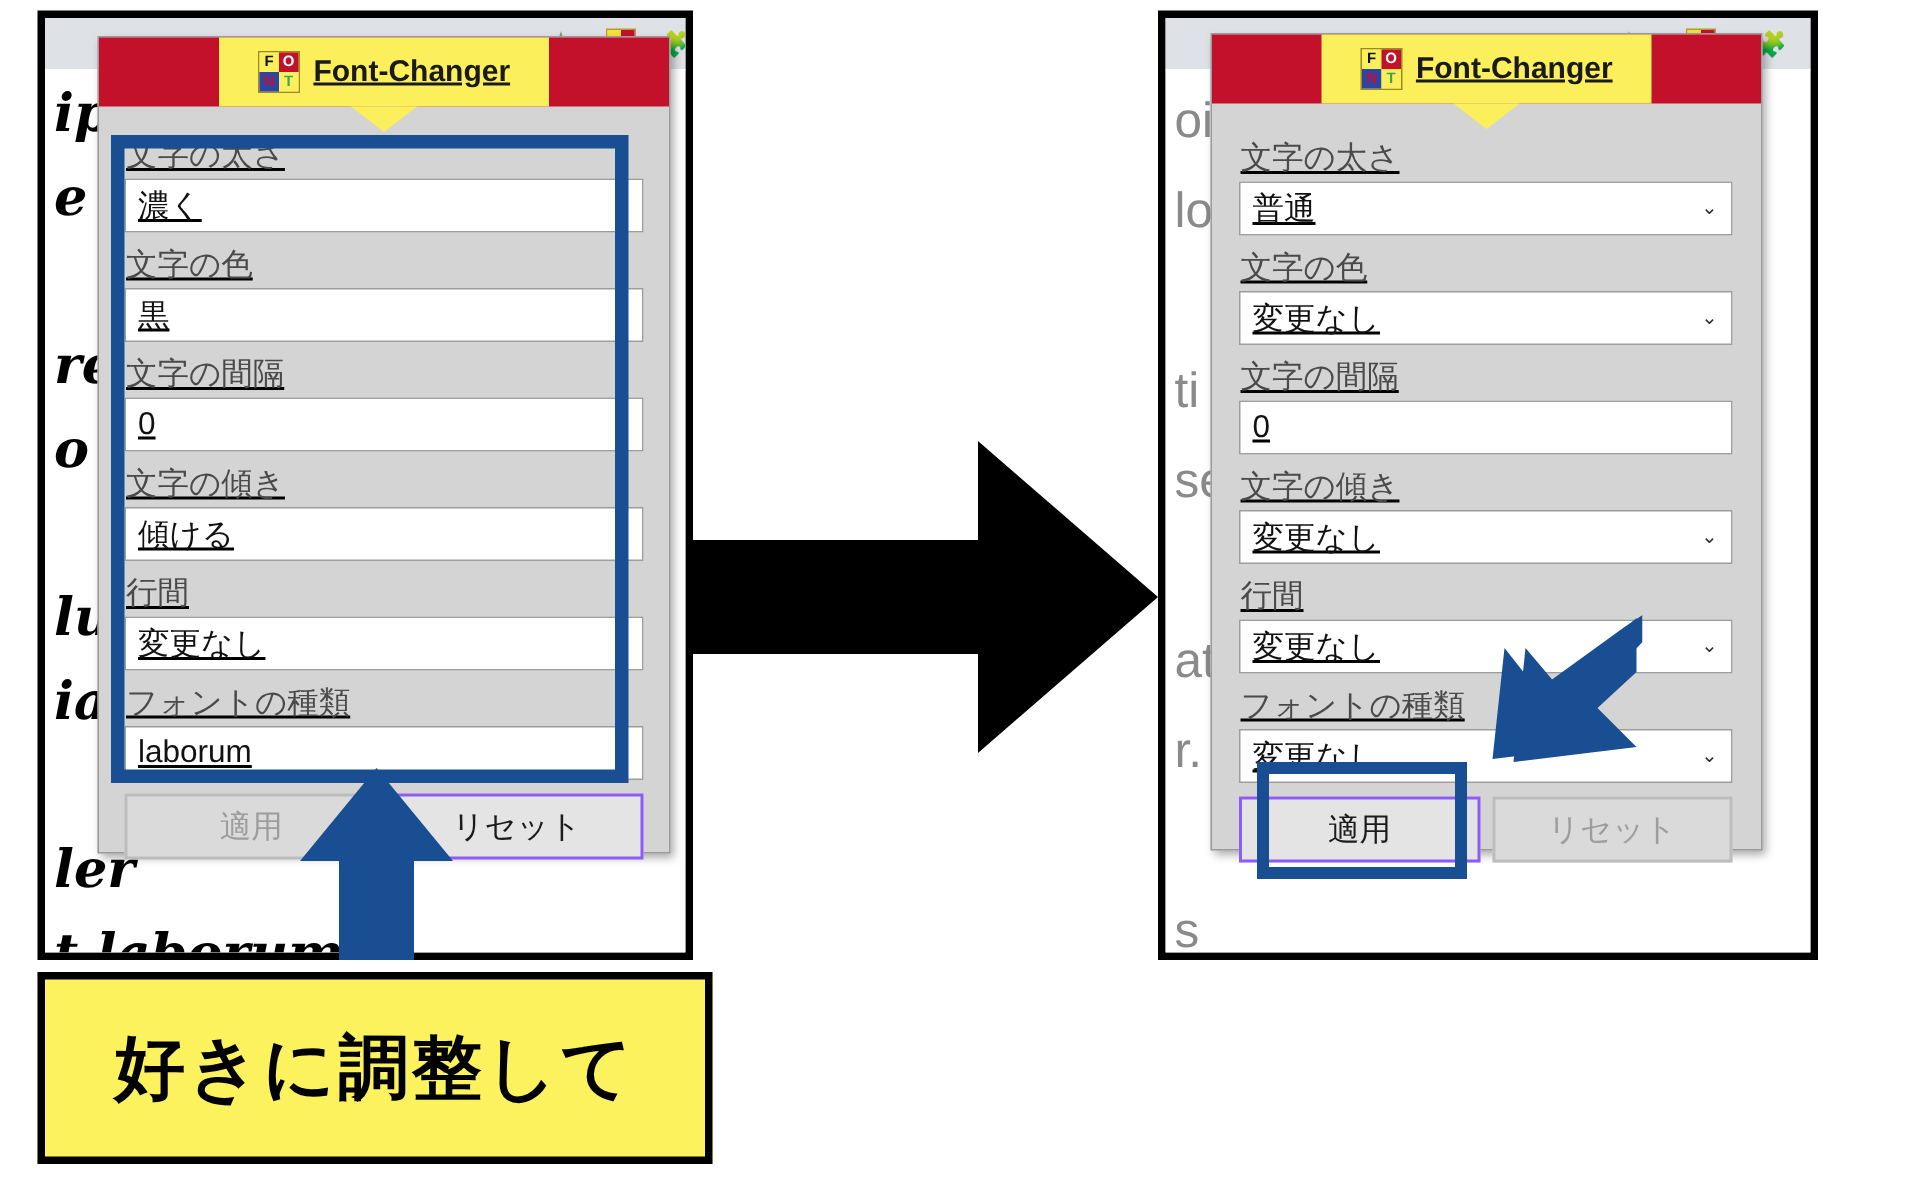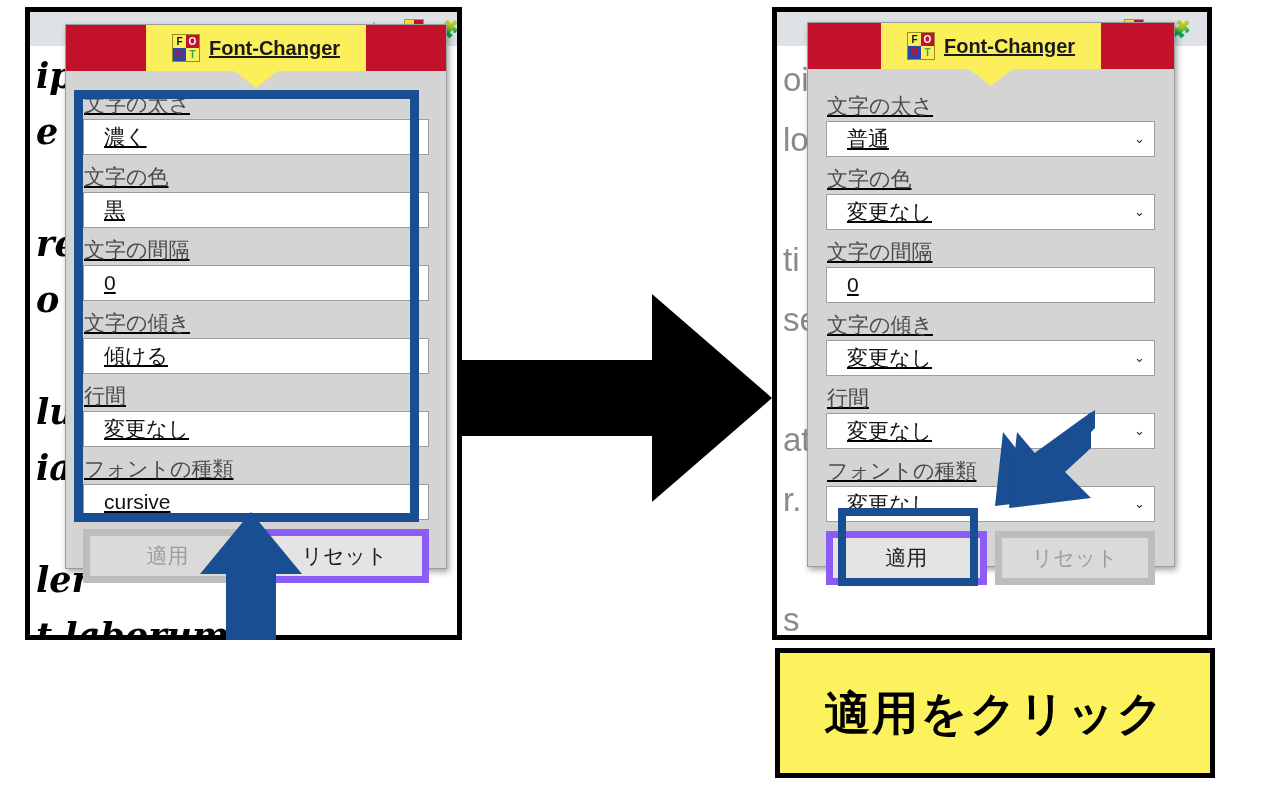--- a/index.html
+++ b/index.html
@@ -130,33 +130,33 @@
   .field{margin-bottom:9px;text-decoration:underline;}
   .field-label{
     display:block;font-size:21px;color:#4a4a4a;
     margin:0 0 3px 1px;line-height:25px;
     font-family:"Liberation Sans",sans-serif;
   }
   .ctl{
     box-sizing:border-box;width:100%;height:36px;
     background:#ffffff;border:1px solid #9d9d9d;
     display:flex;align-items:center;
-    padding:0 20px;position:relative;
+    padding:0 8px;position:relative;
     font-size:21px;color:#111111;
     font-family:"Liberation Sans",sans-serif;
   }
   .ctl .chev{
     position:absolute;right:9px;top:50%;
     transform:translateY(-55%);
     font-size:13px;color:#2e2e2e;
   }
   .btn-row{display:flex;gap:8px;margin-top:7px;}
   .btn{
     flex:1;height:40px;
-    background:#e4e4e4;border:7px solid #8b5cf6;
+    background:#e4e4e4;border:2px solid #8b5cf6;
     display:flex;align-items:center;justify-content:center;
     font-size:21px;color:#1b1b1b;
     font-family:"Liberation Sans",sans-serif;
   }
   .btn.disabled{color:#9d9d9d;background:#dadada;border-color:#bdbdbd;}
 
   
   .hl{position:absolute;border:9px solid #1a4e93;box-sizing:border-box;pointer-events:none;}
   .hl-left{left:74px;top:90px;width:345px;height:432px;}
   .hl-apply{left:838px;top:508px;width:140px;height:78px;border-width:8px;}
@@ -273,21 +273,21 @@
           <label class="field-label">行間</label>
           <div class="ctl">
             <span>変更なし</span>
             <span class="chev">⌄</span>
           </div>
         </div>
 
         <div class="field">
           <label class="field-label">フォントの種類</label>
           <div class="ctl">
-            <span>cursive</span>
+            <span>laborum</span>
             <span class="chev">⌄</span>
           </div>
         </div>
 
         <div class="btn-row">
           <div class="btn disabled">適用</div>
           <div class="btn">リセット</div>
         </div>
 
       </div>
@@ -409,17 +409,17 @@
 
   <svg class="arrow-diag" viewBox="0 0 130 120">
     <polygon points="130,0 130,0 118,8 60,50 38,22 30,96 112,86 88,62 130,18" fill="#1a4e93" transform="rotate(0)"></polygon>
     <polygon points="126,2 74,48 52,22 44,98 126,88 100,62 126,38" fill="#1a4e93"></polygon>
   </svg>
 
   <svg class="big-arrow" viewBox="0 0 310 208">
     <polygon points="0,66 190,66 190,0 310,104 190,208 190,142 0,142" fill="#000000"></polygon>
   </svg>
 
-  <div class="caption caption-right">
-    <span>適用をクリック</span>
+  <div class="caption caption-left">
+    <span>好きに調整して</span>
   </div>
 
 </div>
 
 </body></html>

